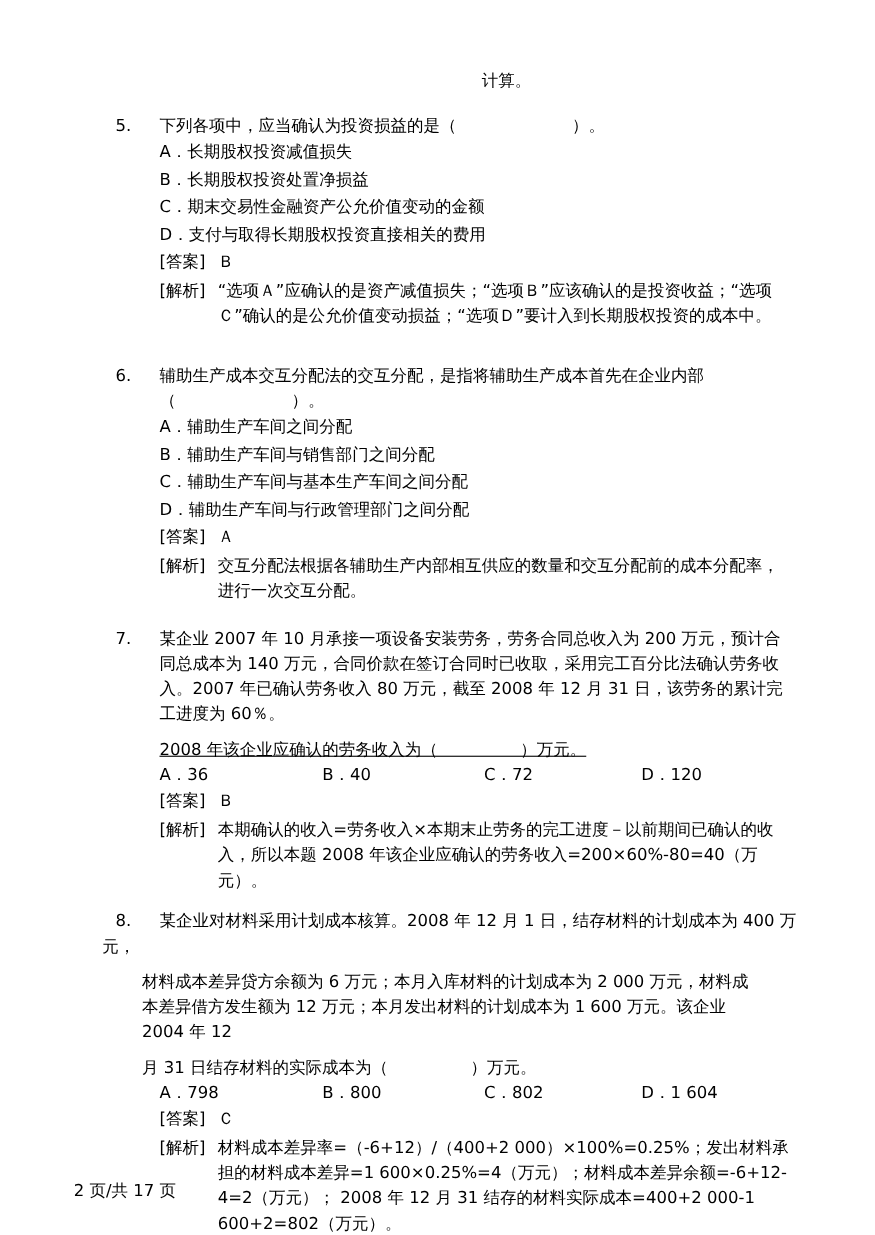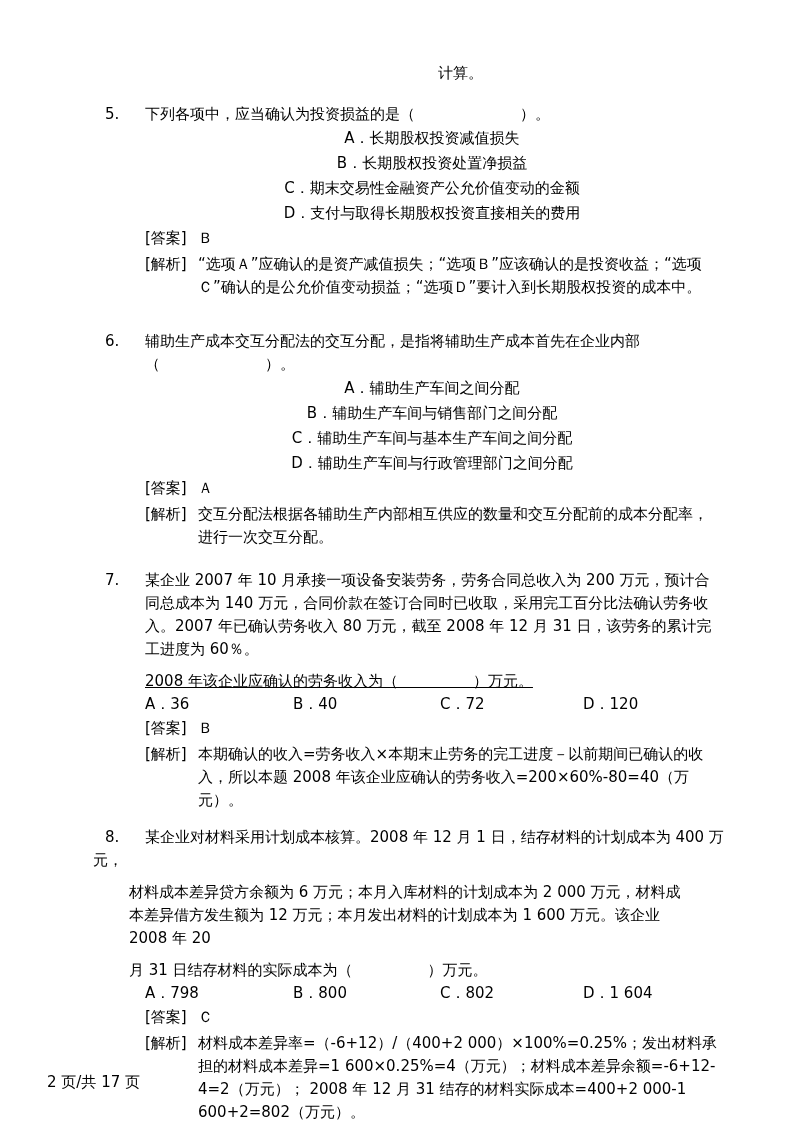--- a/index.html
+++ b/index.html
@@ -54,21 +54,20 @@
     line-height: 23px;
   }
   .stem2.gap-top { margin-top: 9px; text-decoration: underline; }
   .para {
     margin-left: 24px;
     line-height: 23px;
   }
   .para.gap-top { margin-top: 9px; }
   .options {
     margin-left: 40px;
-    text-align: center;
   }
   .options .option {
     line-height: 25px;
   }
   .options-grid {
     margin-left: 40px;
     display: grid;
     grid-template-columns: 128px 127px 123px auto;
     line-height: 23px;
     gap: 20px;
@@ -86,21 +85,21 @@
     margin-top: 2px;
   }
   .analysis-label {
     flex: 0 0 53px;
   }
   .analysis-text {
     flex: 1;
   }
   .page-footer {
     position: absolute;
-    left: 47px;
+    left: 67px;
     top: 1072px;
     line-height: 20px;
     font-size: 15px;
   }
 </style>
 </head>
 <body>
 
 <div class="page">
   <div class="content">
@@ -173,21 +172,21 @@
     </div>
 
     <div class="question q8">
       <div class="q-row">
         <div class="q-num">8.</div>
         <div class="q-stem nowrap">某企业对材料采用计划成本核算。2008 年 12 月 1 日，结存材料的计划成本为 400 万</div>
       </div>
       <div class="stem-wrap-line">元，</div>
       <div class="para gap-top">材料成本差异贷方余额为 6 万元；本月入库材料的计划成本为 2 000 万元，材料成</div>
       <div class="para">本差异借方发生额为 12 万元；本月发出材料的计划成本为 1 600 万元。该企业</div>
-      <div class="para">2008 年 20</div>
+      <div class="para">2004 年 12</div>
       <div class="para gap-top">月 31 日结存材料的实际成本为（　　　　　）万元。</div>
       <div class="options-grid">
         <div class="option">A．798</div>
         <div class="option">B．800</div>
         <div class="option">C．802</div>
         <div class="option">D．1 604</div>
       </div>
       <div class="answer-row">
         <span class="answer-label">[答案]</span>
         <span class="answer-value">Ｃ</span>

